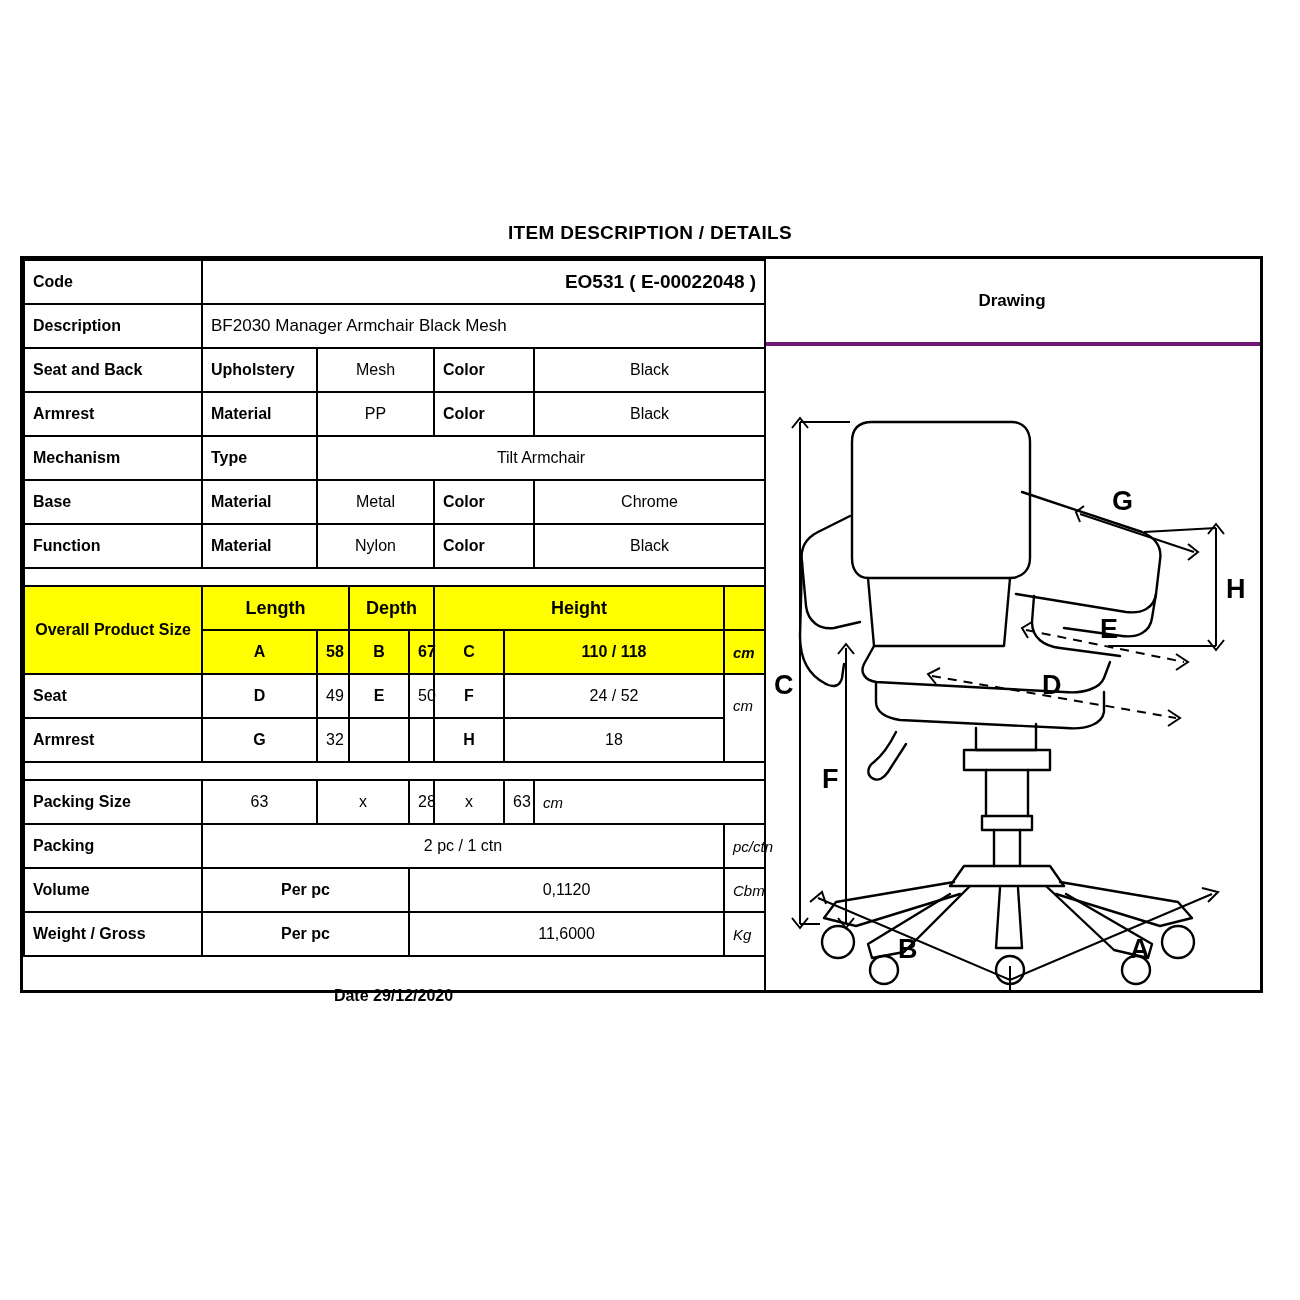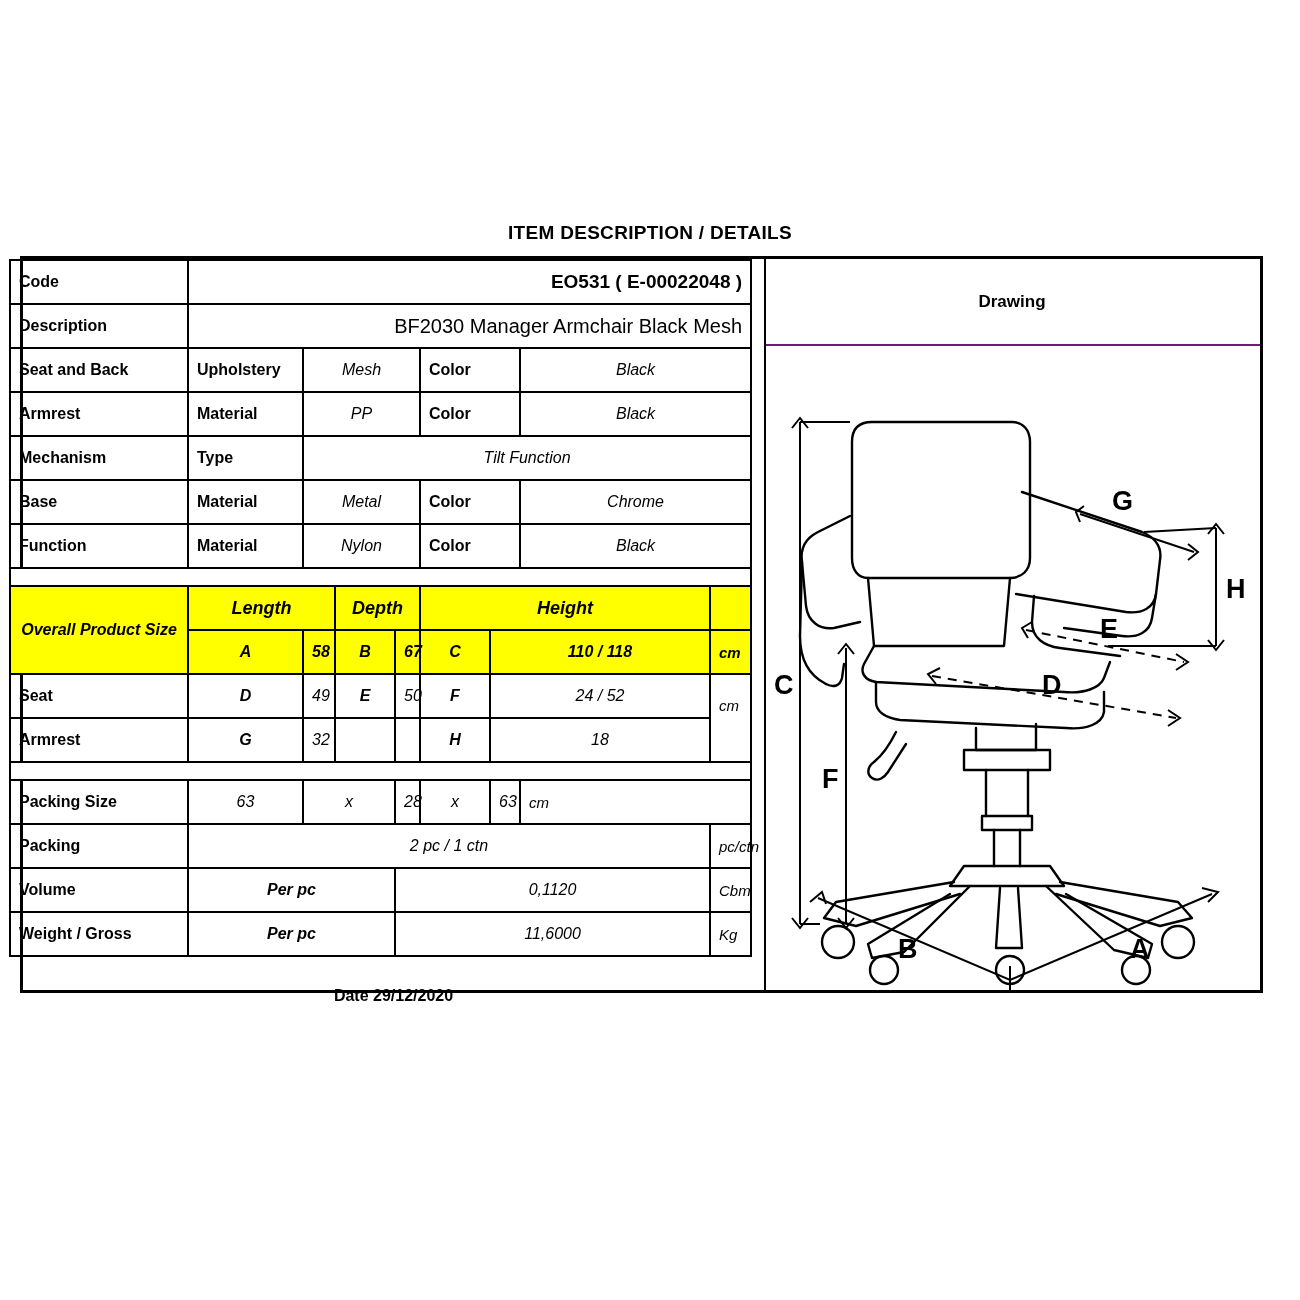--- a/index.html
+++ b/index.html
@@ -35,58 +35,58 @@
     left: 20px;
     top: 256px;
     width: 1243px;
     height: 737px;
     border: 3px solid #000;
     box-sizing: border-box;
   }
   
   .ltable {
     position: absolute;
-    left: 9px;
+    left: 23px;
     top: 259px;
     width: 741px;
     border-collapse: collapse;
     table-layout: fixed;
     font-size: 16px;
   }
   .ltable td {
     border: 2px solid #000;
     padding: 0 8px;
     height: 44px;
     vertical-align: middle;
     box-sizing: border-box;
   }
   .lbl {
     font-weight: bold;
     font-size: 16px;
   }
-  .ctr { text-align: center; font-style: italic; }
+  .ctr { text-align: center; }
   .sep td {
     height: 18px;
     border-left: 2px solid #000;
     border-right: 2px solid #000;
     border-top: 2px solid #000;
     border-bottom: 2px solid #000;
     background: #fff;
   }
   .yellow { background: #ffff00; margin-top: 32px; }
   .bold { font-weight: bold; }
   .big { font-size: 18px; }
   .code-val {
     font-weight: bold;
     font-size: 19px;
     text-align: right;
   }
   .desc-val {
-    font-size: 20px;
-    text-align: right;
+    font-size: 17px;
+    text-align: left;
   }
   .small-unit { font-size: 15px; font-style: italic; }
   .date {
     position: absolute;
     left: 23px;
     top: 987px;
     width: 741px;
     text-align: center;
     font-weight: bold;
     font-size: 16px;
@@ -100,21 +100,21 @@
     height: 731px;
     border-left: 2px solid #000;
     box-sizing: border-box;
   }
   .drawing-head {
     position: absolute;
     left: 764px;
     top: 259px;
     width: 496px;
     height: 87px;
-    border-bottom: 2px solid #701a75;
+    border-bottom: 4px solid #701a75;
     box-sizing: border-box;
     display: flex;
     align-items: center;
     justify-content: center;
     font-weight: bold;
     font-size: 17px;
   }
   .drawing-svg {
     position: absolute;
     left: 764px;
@@ -168,21 +168,21 @@
       <td class="lbl">Armrest</td>
       <td class="lbl">Material</td>
       <td class="ctr" colspan="3">PP</td>
       <td class="lbl" colspan="2">Color</td>
       <td class="ctr" colspan="2">Black</td>
     </tr>
 
     <tr>
       <td class="lbl">Mechanism</td>
       <td class="lbl">Type</td>
-      <td class="ctr" colspan="7">Tilt Function</td>
+      <td class="ctr" colspan="7">Tilt Armchair</td>
     </tr>
 
     <tr>
       <td class="lbl">Base</td>
       <td class="lbl">Material</td>
       <td class="ctr" colspan="3">Metal</td>
       <td class="lbl" colspan="2">Color</td>
       <td class="ctr" colspan="2">Chrome</td>
     </tr>
 

